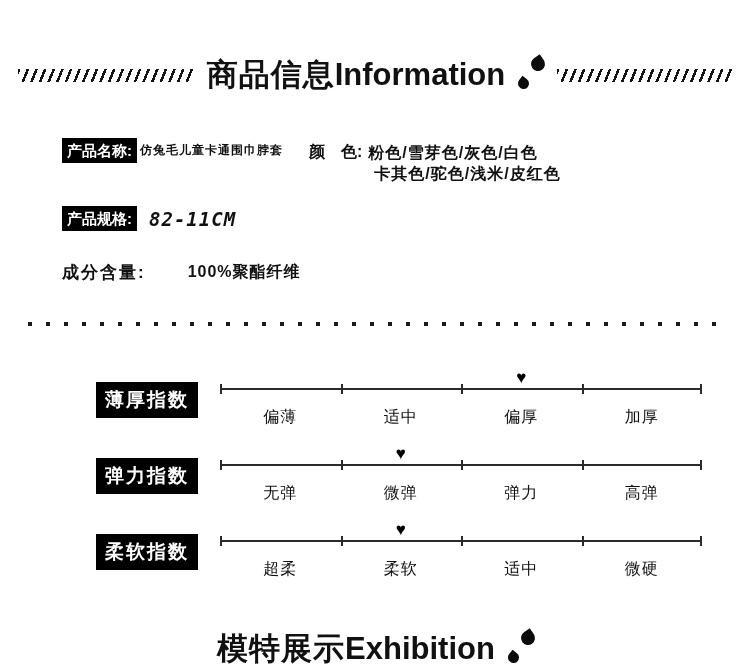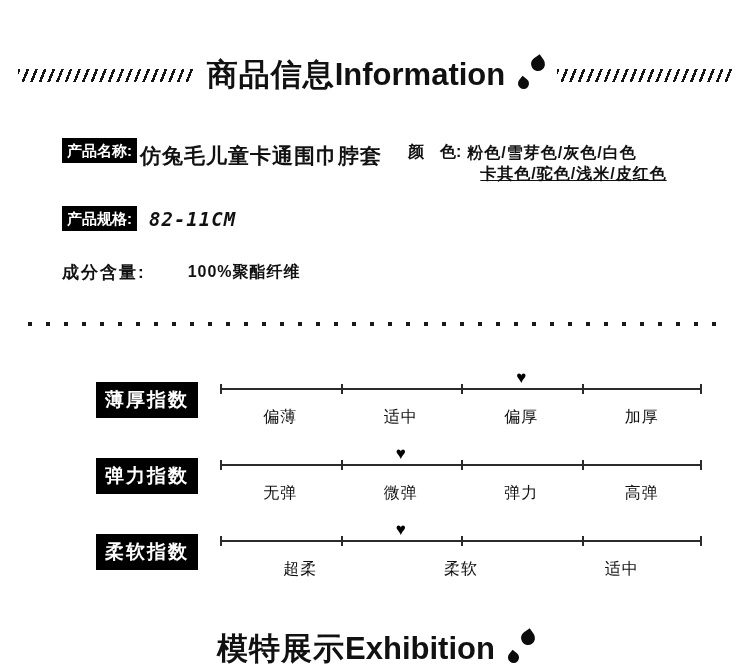--- a/index.html
+++ b/index.html
@@ -37,28 +37,28 @@
   
   .info{margin:40px 0 0 62px;}
   .info-row{display:flex;align-items:flex-start;}
   .tag{
     background:#000;color:#fff;
     font-size:15px;font-weight:bold;
     padding:4px 5px;line-height:17px;
     flex:0 0 auto;
   }
   .name-val{
-    font-size:21px;font-weight:bold;
+    font-size:12px;font-weight:bold;
     padding-top:4px;margin-left:3px;letter-spacing:1px;
   }
   .color-block{display:flex;margin-left:26px;padding-top:4px;}
   .color-label{font-size:16px;font-weight:bold;white-space:pre;}
   .color-lines{margin-left:6px;}
   .color-line{font-size:16px;font-weight:bold;line-height:21px;letter-spacing:1px;}
-  .color-line.second{margin-left:13px;text-decoration:underline;}
+  .color-line.second{margin-left:6px;}
 
   .row-spec{margin-top:22px;align-items:center;}
   .spec-val{
     font-size:19px;font-weight:bold;
     margin-left:12px;letter-spacing:1px;
     font-family:"DejaVu Sans Mono","Liberation Mono",monospace;
     font-style:italic;
   }
   .spec-note{font-size:15px;margin-left:8px;padding-top:3px;letter-spacing:1px;}
 
@@ -210,20 +210,21 @@
           <i class="tick t0"></i>
             <i class="tick t1"></i>
             <i class="tick t2"></i>
             <i class="tick t3"></i>
             <i class="tick t4"></i>
         </div>
         <div class="opts">
           <span class="opt">超柔</span>
           <span class="opt">柔软</span>
           <span class="opt">适中</span>
+          <span class="opt">微硬</span>
         </div>
       </div>
     </div>
 
   </div>
 
   <div class="footer-header">
     <div class="sec-title"><span class="cn">模特展示</span><span class="en">Exhibition</span></div>
     <div class="drops">
       <span class="drop d1"></span>

